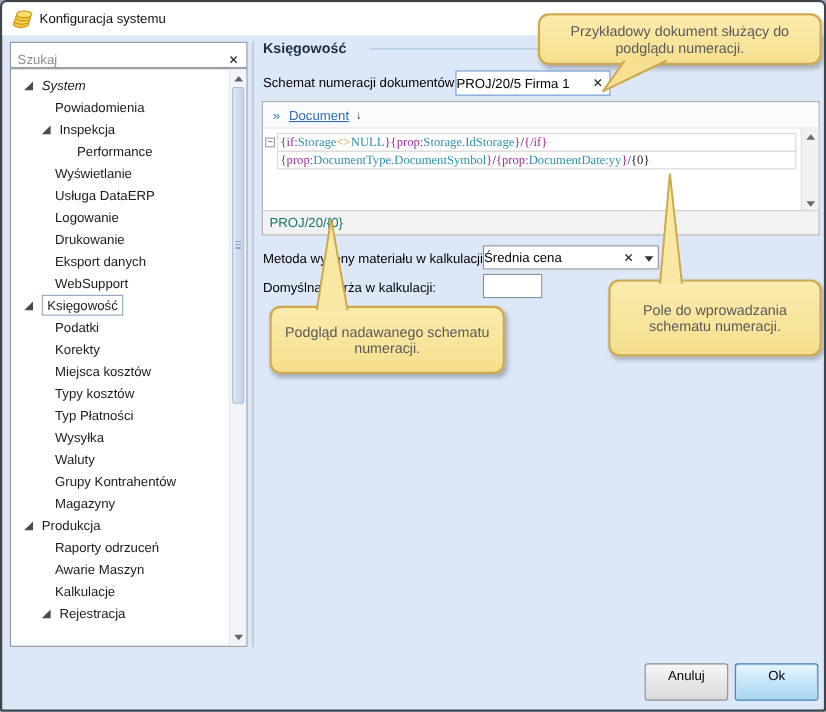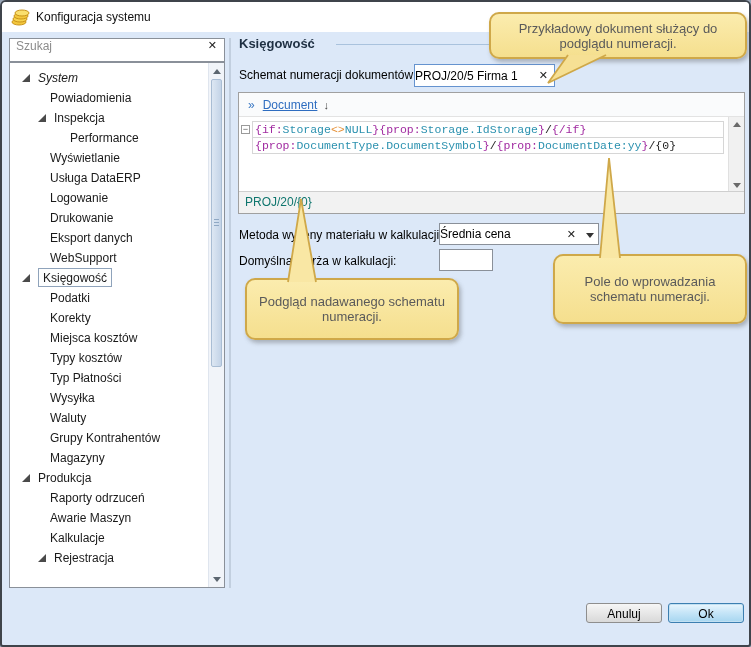--- a/index.html
+++ b/index.html
@@ -13,21 +13,21 @@
   }
 
   
   .titlebar { position:absolute; left:0; top:0; right:0; height:30px; background:#ffffff; }
   .app-icon { position:absolute; left:9px; top:6px; }
   .title-text { position:absolute; left:34px; top:8px; font-size:12px; color:#111; }
 
   
   .search-box {
     position:absolute; left:7px; top:36px; width:216px; height:24px;
-    background:#fff; border:1px solid #8a9099; display:flex; align-items:flex-start;
+    background:#fff; border:1px solid #8a9099; display:flex; align-items:flex-end;
   }
   .search-box .ph { flex:1; padding-left:6px; font-size:12px; color:#8c8c8c; }
   .search-box .clear { padding:0 7px; font-size:11px; color:#222; cursor:pointer; }
 
   .tree {
     position:absolute; left:7px; top:60px; width:216px; height:526px;
     background:#fff; border:1px solid #8a9099; overflow:hidden;
   }
   .tree-items { position:absolute; left:0; top:0; right:17px; padding-top:5px; }
   .tree-item { position:relative; height:20px; line-height:20px; font-size:12px; color:#1a1a1a; white-space:nowrap; }
@@ -83,42 +83,42 @@
   .editor-strip .sort { color:#444; padding-left:6px; font-size:11px; }
 
   .code-area { position:absolute; left:0; top:24px; right:0; height:76px; background:#fff; }
   .code-scroll { position:absolute; top:0; right:0; bottom:0; width:16px; background:#f1f1f1; border-left:1px solid #e0e0e0; }
   .code-scroll .a { position:absolute; left:4px; width:0; height:0; }
   .code-scroll .a.up { top:5px; border-left:4px solid transparent; border-right:4px solid transparent; border-bottom:5px solid #6a6a6a; }
   .code-scroll .a.down { bottom:5px; border-left:4px solid transparent; border-right:4px solid transparent; border-top:5px solid #6a6a6a; }
 
   .code-lines { position:absolute; left:13px; top:4px; right:20px; }
   .code-line { height:17px; line-height:16px; border:1px solid #d6d6d6; background:#fff; padding-left:2px;
-    font-family:Liberation Mono, monospace; font-size:11.5px; white-space:nowrap; overflow:hidden; }
+    font-family:Liberation Serif, serif; font-size:11.5px; white-space:nowrap; overflow:hidden; }
   .code-line + .code-line { margin-top:-1px; }
   .tok-tag { color:#a12ba1; } .tok-id { color:#2b91af; } .tok-op { color:#e69138; } .tok-plain { color:#1e1e1e; }
 
   .collapse-box { position:absolute; left:2px; top:8px; width:9px; height:9px; border:1px solid #9a9a9a; background:#fff;
     font-size:9px; line-height:7px; text-align:center; color:#555; cursor:pointer; }
 
   .preview-strip { position:absolute; left:0; bottom:0; right:0; height:22px; background:#f2f2f2; border-top:1px solid #cfcfcf;
     font-size:12px; color:#0f766e; line-height:21px; padding-left:6px; }
 
   
   .callout {
     position:absolute; background:linear-gradient(#fbecae, #f5df8e);
     border:2px solid #cfa849; border-radius:10px;
     box-shadow:2px 3px 4px rgba(70,70,70,.35);
     display:flex; align-items:center; justify-content:center; text-align:center;
     font-size:13px; color:#5a5a5a; padding:4px 10px;
   }
   .tail { position:absolute; pointer-events:none; }
 
   
-  .btn { position:absolute; width:76px; height:20px; font-size:12px; color:#000; text-align:center; line-height:21px;
+  .btn { position:absolute; width:76px; height:34px; font-size:12px; color:#000; text-align:center; line-height:21px;
     border-radius:3px; cursor:pointer; }
   .btn-cancel { background:linear-gradient(#f6f6f6,#e9e9e9 45%,#d9d9d9); border:1px solid #8e8e8e; }
   .btn-ok { background:linear-gradient(#eaf6fd,#c8e6f8 45%,#a6d6f0); border:1px solid #3c7fb1; box-shadow:0 0 0 1px #c2e0f2 inset; }
 </style>
 </head>
 <body>
 
 <div id="window">
 
   <div class="titlebar">

